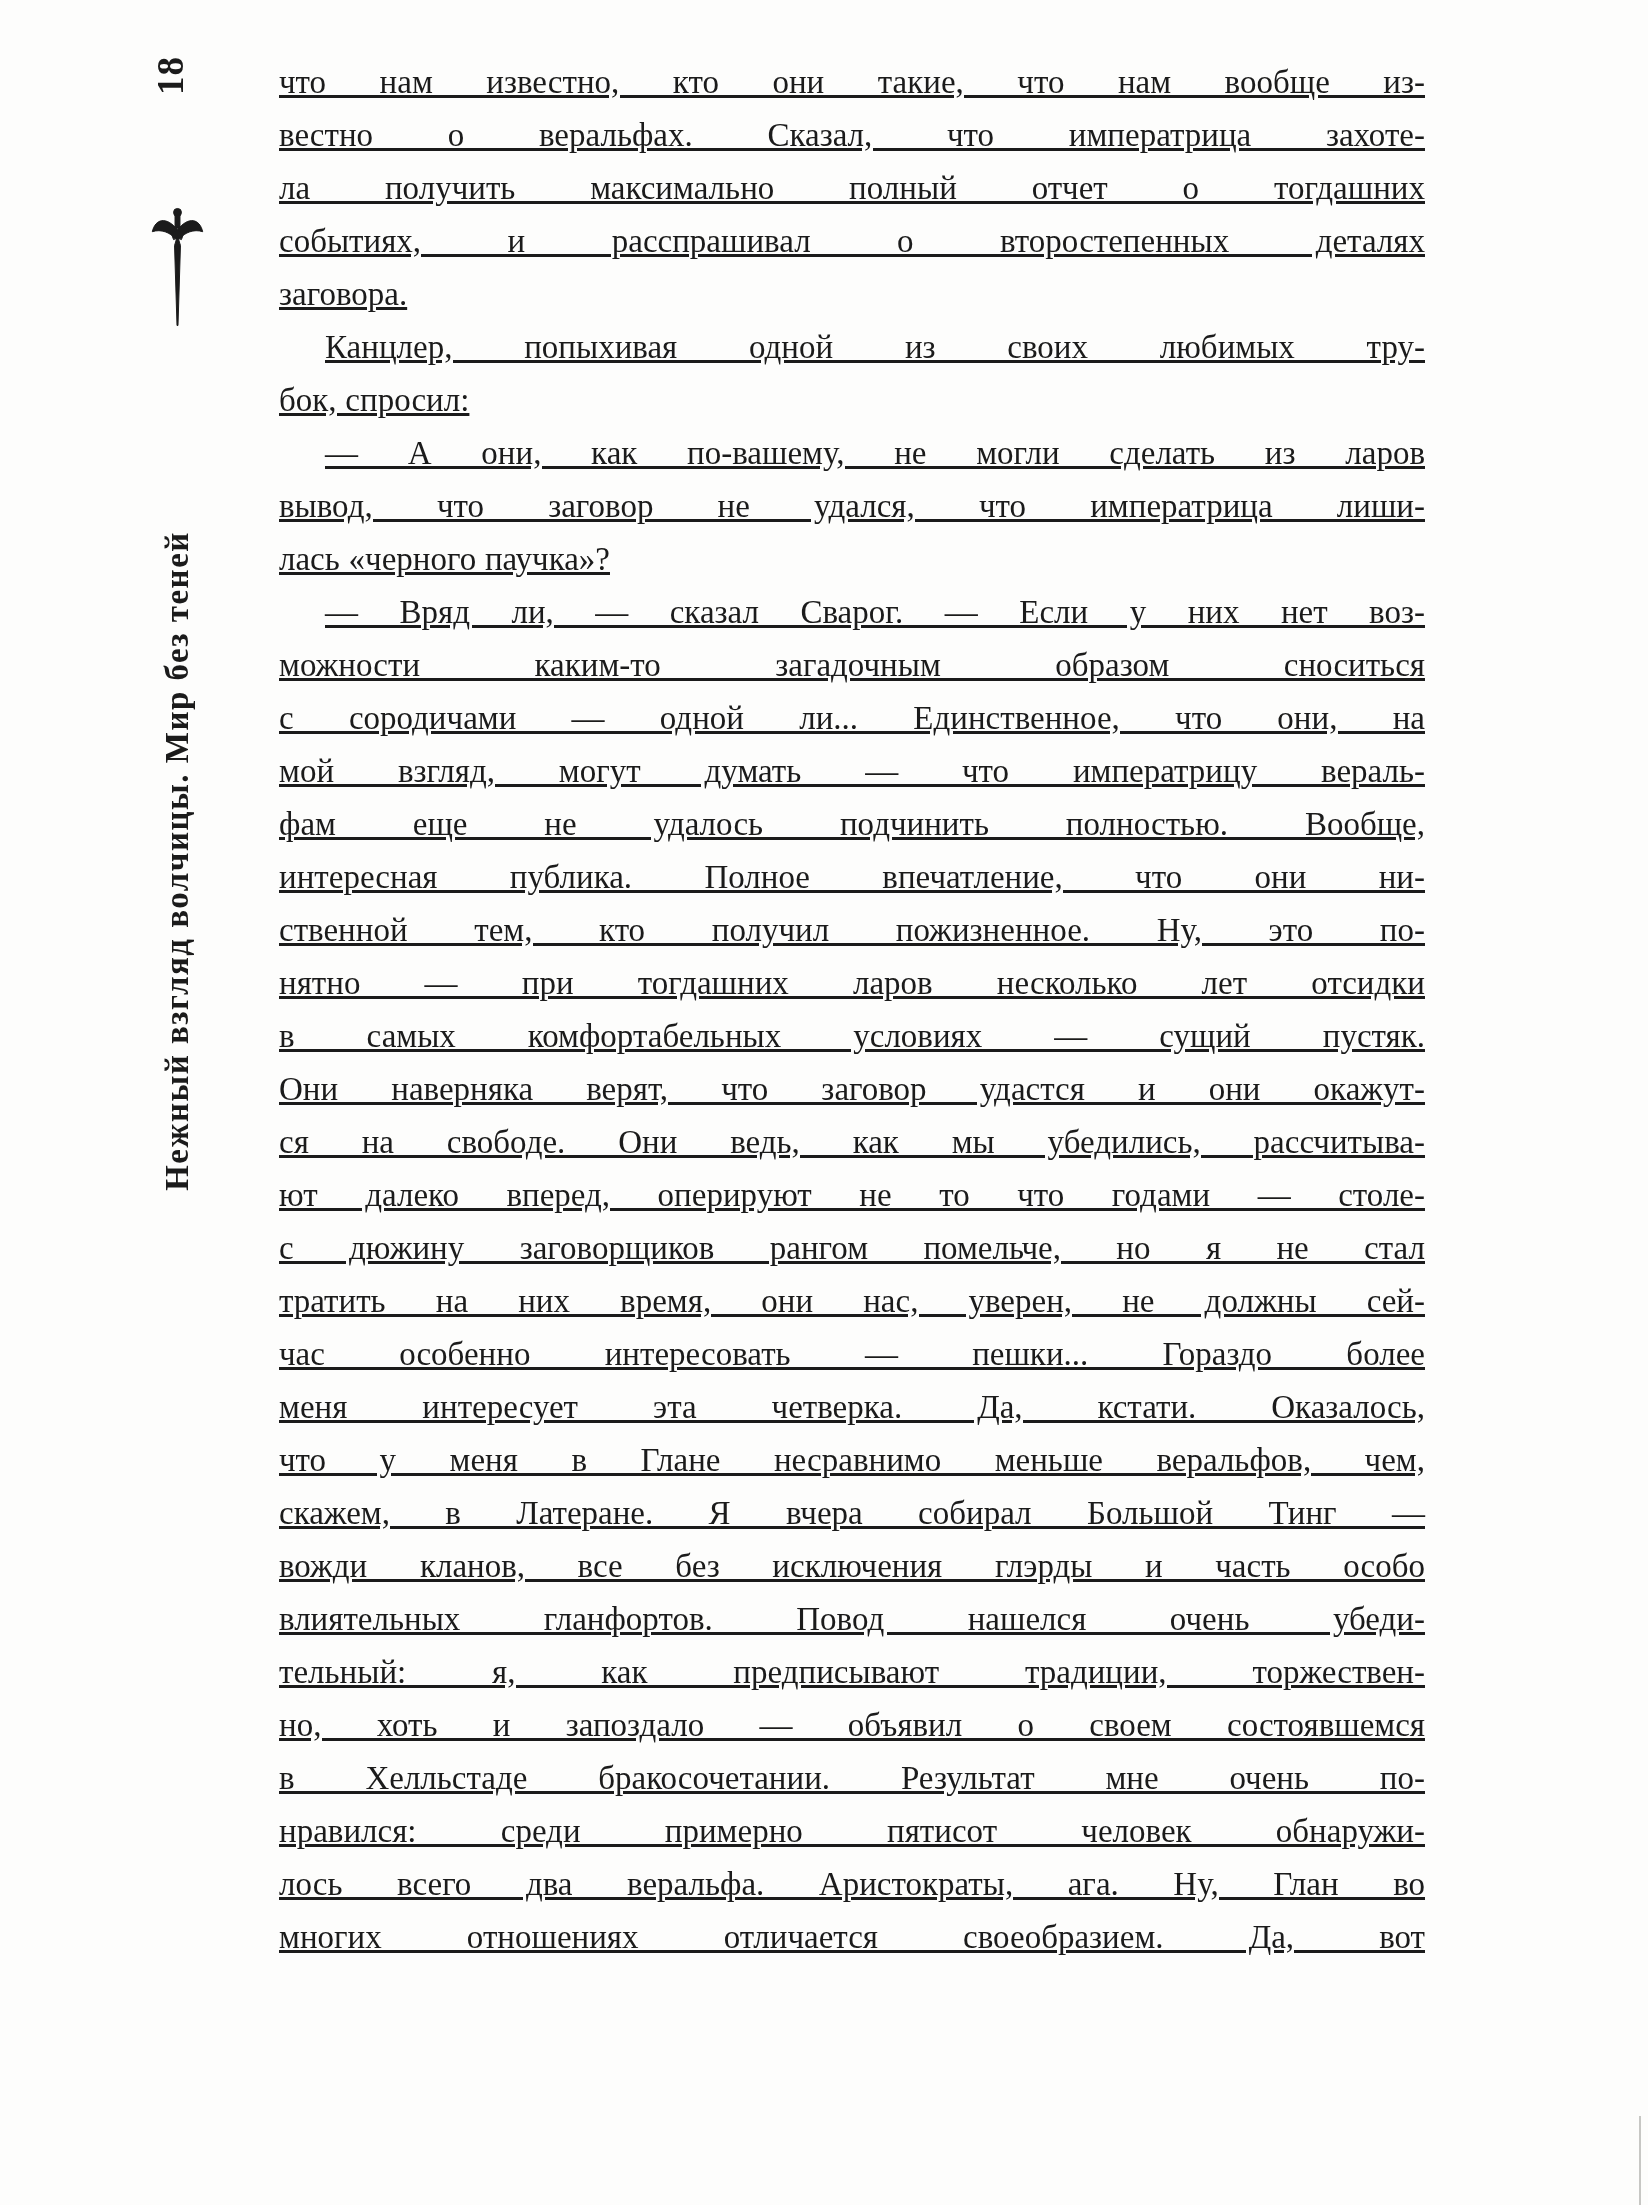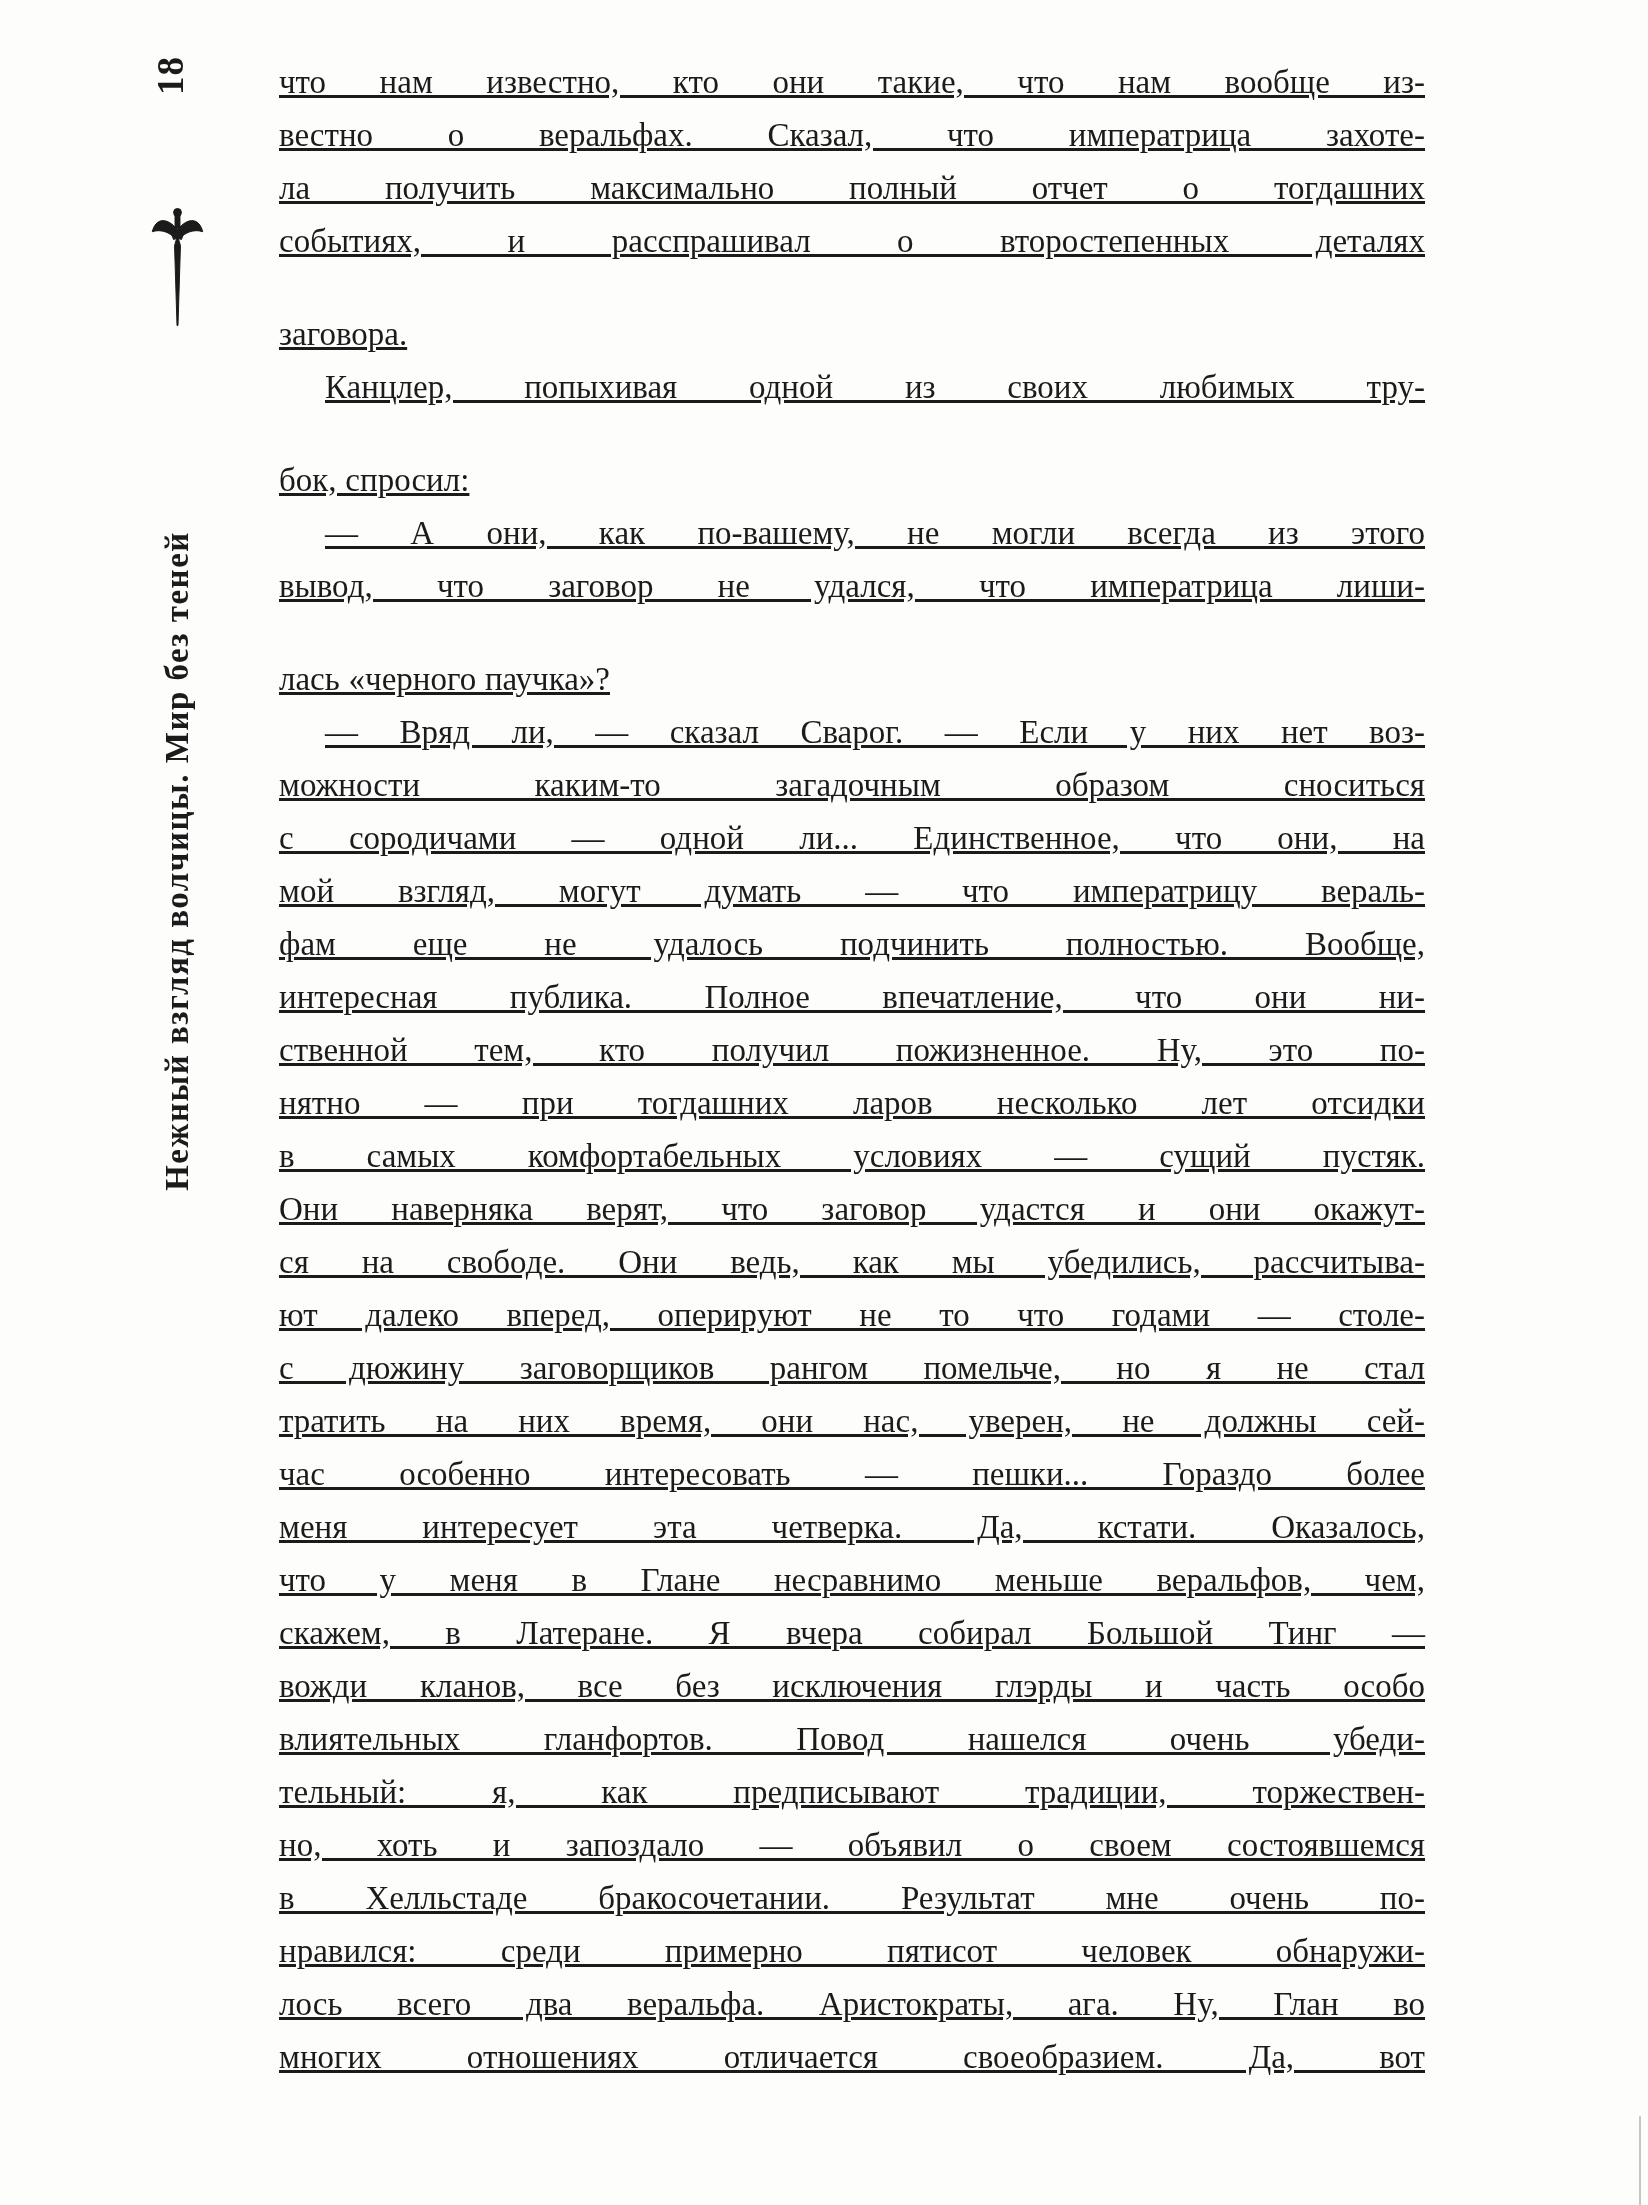--- a/index.html
+++ b/index.html
@@ -60,21 +60,20 @@
     line-height: 53px;
   }
   .ln {
     text-align: justify;
     text-align-last: justify;
     word-spacing: 0.5px;
     text-decoration: underline;
   }
   .ln.end {
     text-align-last: left;
-    margin-top: 40px;
   }
   .ln.indent {
     text-indent: 46px;
   }
 
   
   .scan-artifact {
     position: absolute;
     right: 7px;
     bottom: 0;
@@ -107,21 +106,21 @@
   <div class="vertical running-title">Нежный взгляд волчицы. Мир без теней</div>
 
   <div class="text-block">
     <div class="ln">что нам известно, кто они такие, что нам вообще из-</div>
     <div class="ln">вестно о веральфах. Сказал, что императрица захоте-</div>
     <div class="ln">ла получить максимально полный отчет о тогдашних</div>
     <div class="ln">событиях, и расспрашивал о второстепенных деталях</div>
     <div class="ln end">заговора.</div>
     <div class="ln indent">Канцлер, попыхивая одной из своих любимых тру-</div>
     <div class="ln end">бок, спросил:</div>
-    <div class="ln indent">— А они, как по-вашему, не могли всегда из этого</div>
+    <div class="ln indent">— А они, как по-вашему, не могли сделать из ларов</div>
     <div class="ln">вывод, что заговор не удался, что императрица лиши-</div>
     <div class="ln end">лась «черного паучка»?</div>
     <div class="ln indent">— Вряд ли, — сказал Сварог. — Если у них нет воз-</div>
     <div class="ln">можности каким-то загадочным образом сноситься</div>
     <div class="ln">с сородичами — одной ли... Единственное, что они, на</div>
     <div class="ln">мой взгляд, могут думать — что императрицу вераль-</div>
     <div class="ln">фам еще не удалось подчинить полностью. Вообще,</div>
     <div class="ln">интересная публика. Полное впечатление, что они ни-</div>
     <div class="ln">ственной тем, кто получил пожизненное. Ну, это по-</div>
     <div class="ln">нятно — при тогдашних ларов несколько лет отсидки</div>

